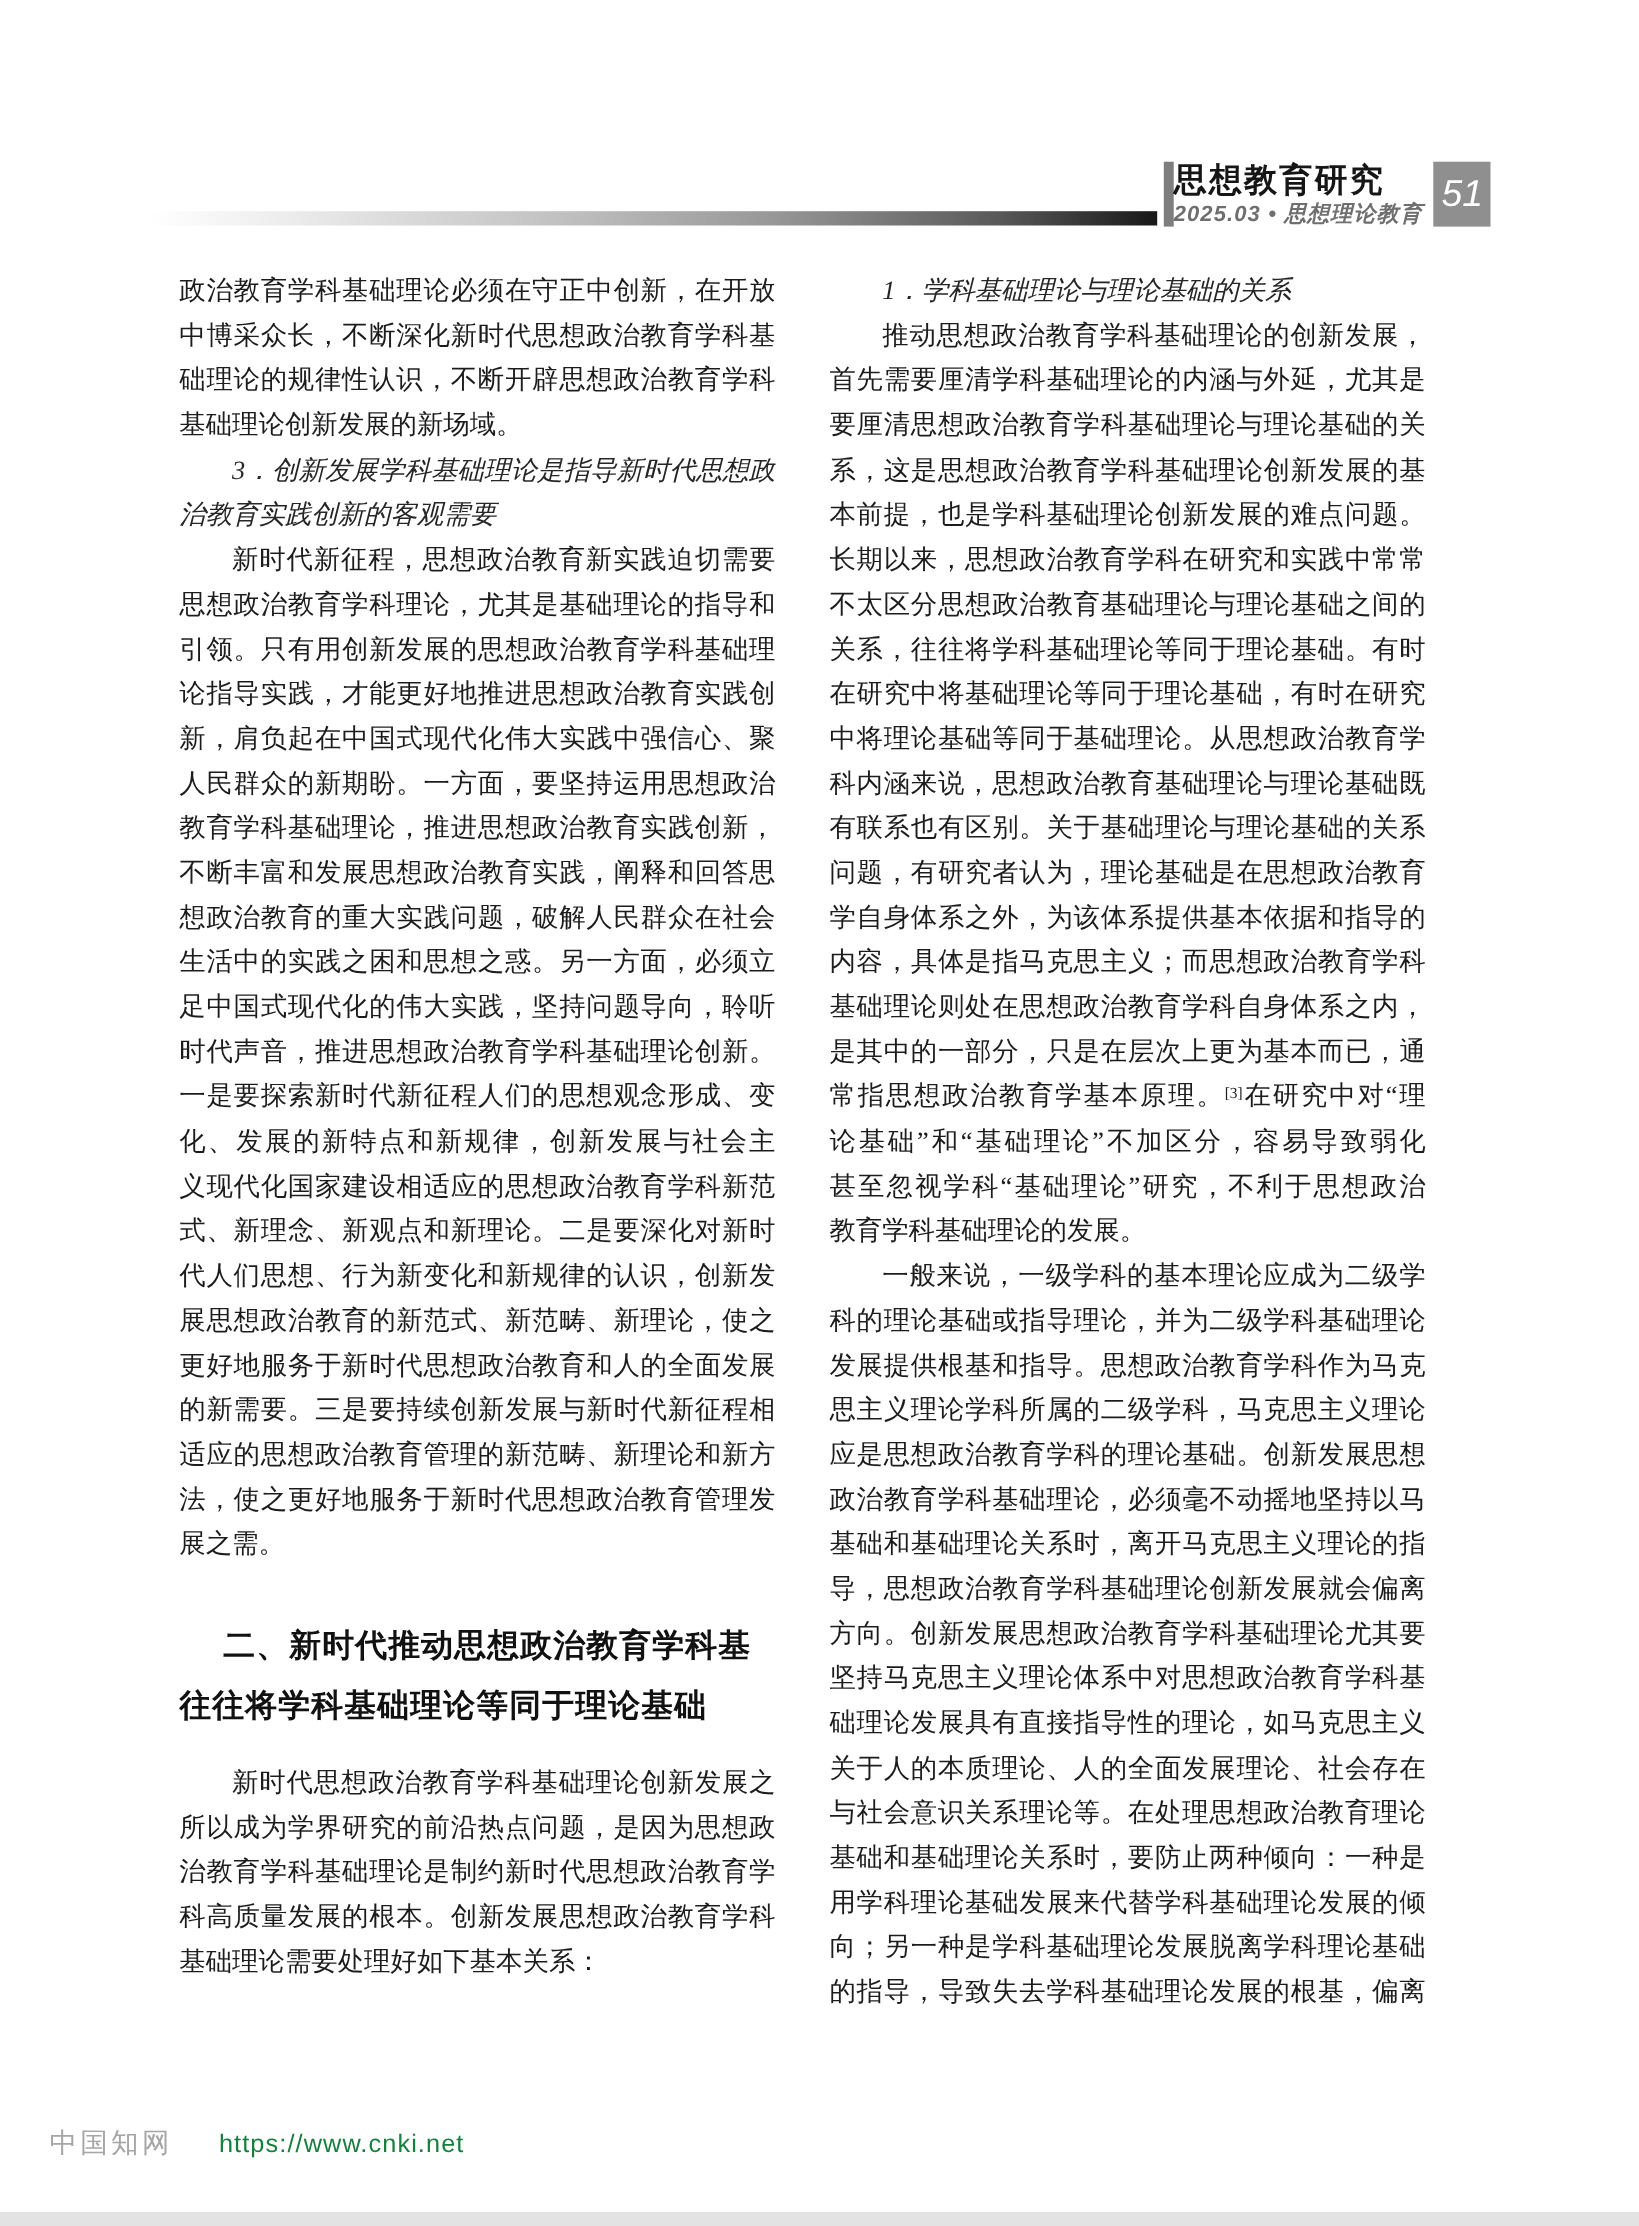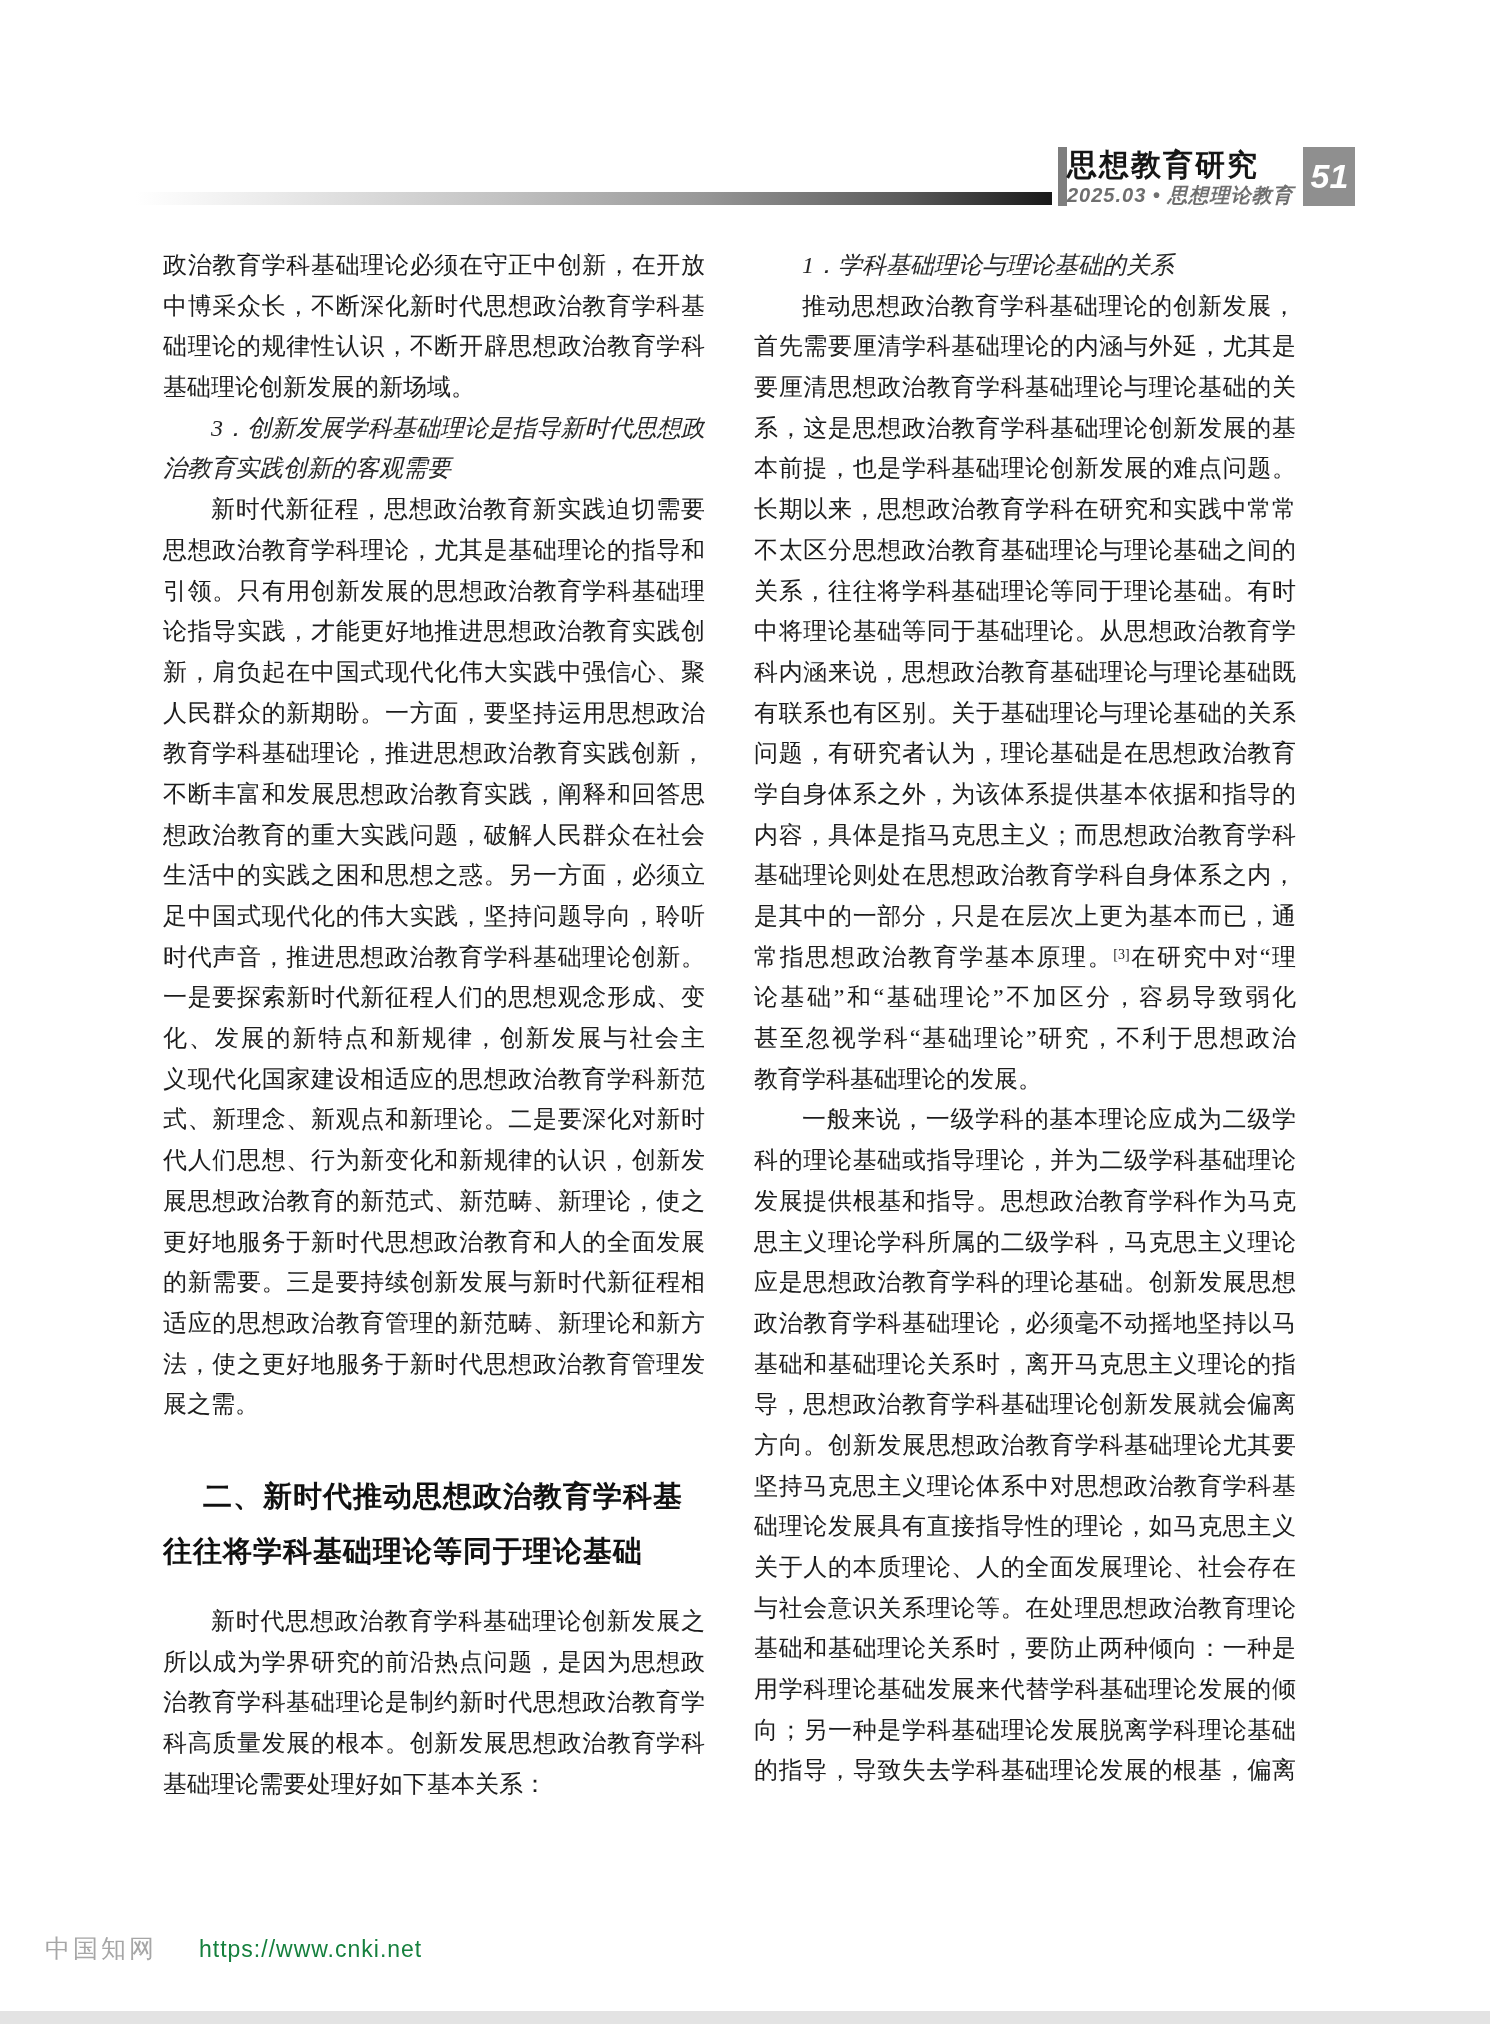--- a/index.html
+++ b/index.html
@@ -10,21 +10,21 @@
   .header-rule{position:absolute;left:136px;top:192px;width:916px;height:13px;
     background:linear-gradient(90deg,#ffffff 0%,#ececec 14%,#c2c2c2 40%,#979797 62%,#5a5a5a 84%,#181818 100%);}
   .header-block{position:absolute;left:1058px;top:147px;height:59px;display:flex;align-items:stretch;}
   .header-vbar{width:9px;background:#7e7e7e;}
   .header-titles{display:flex;flex-direction:column;justify-content:space-between;padding:1px 0;}
   .journal-title{font-family:"Liberation Sans","DejaVu Sans",sans-serif;font-weight:bold;
     font-size:30px;line-height:34px;letter-spacing:2px;color:#161616;white-space:nowrap;}
   .issue-info{font-family:"Liberation Sans","DejaVu Sans",sans-serif;font-weight:bold;font-style:italic;
     font-size:20px;line-height:19px;letter-spacing:1px;color:#6f6f6f;white-space:nowrap;}
   .page-num-box{width:52px;margin-left:10px;background:#8f8f8f;display:flex;align-items:center;justify-content:center;}
-  .page-num-box span{font-family:"Liberation Sans","DejaVu Sans",sans-serif;font-weight:bold;font-style:italic;
+  .page-num-box span{font-family:"Liberation Sans","DejaVu Sans",sans-serif;font-weight:normal;font-style:italic;
     font-size:34px;color:#ffffff;}
 
   
   .col{position:absolute;top:245px;width:542px;}
   .col-left{left:163px;}
   .col-right{left:754px;}
   .ln{height:40.7px;line-height:40.7px;font-size:24px;color:#1c1c1c;overflow:hidden;
       text-align:justify;text-align-last:justify;text-justify:inter-character;}
   .ln.last{text-align-last:left;}
   .ln.i{padding-left:48px;}
@@ -103,20 +103,21 @@
   <div class="col col-right" id="col-right">
       <div class="ln k i last">1．学科基础理论与理论基础的关系</div>
       <div class="ln i">推动思想政治教育学科基础理论的创新发展，</div>
       <div class="ln">首先需要厘清学科基础理论的内涵与外延，尤其是</div>
       <div class="ln">要厘清思想政治教育学科基础理论与理论基础的关</div>
       <div class="ln">系，这是思想政治教育学科基础理论创新发展的基</div>
       <div class="ln">本前提，也是学科基础理论创新发展的难点问题。</div>
       <div class="ln">长期以来，思想政治教育学科在研究和实践中常常</div>
       <div class="ln">不太区分思想政治教育基础理论与理论基础之间的</div>
       <div class="ln">关系，往往将学科基础理论等同于理论基础。有时</div>
+      <div class="ln">在研究中将基础理论等同于理论基础，有时在研究</div>
       <div class="ln">中将理论基础等同于基础理论。从思想政治教育学</div>
       <div class="ln">科内涵来说，思想政治教育基础理论与理论基础既</div>
       <div class="ln">有联系也有区别。关于基础理论与理论基础的关系</div>
       <div class="ln">问题，有研究者认为，理论基础是在思想政治教育</div>
       <div class="ln">学自身体系之外，为该体系提供基本依据和指导的</div>
       <div class="ln">内容，具体是指马克思主义；而思想政治教育学科</div>
       <div class="ln">基础理论则处在思想政治教育学科自身体系之内，</div>
       <div class="ln">是其中的一部分，只是在层次上更为基本而已，通</div>
       <div class="ln"><span>常指思想政治教育学基本原理。</span><sup>[3]</sup><span>在研究中对“理</span></div>
       <div class="ln">论基础”和“基础理论”不加区分，容易导致弱化</div>

